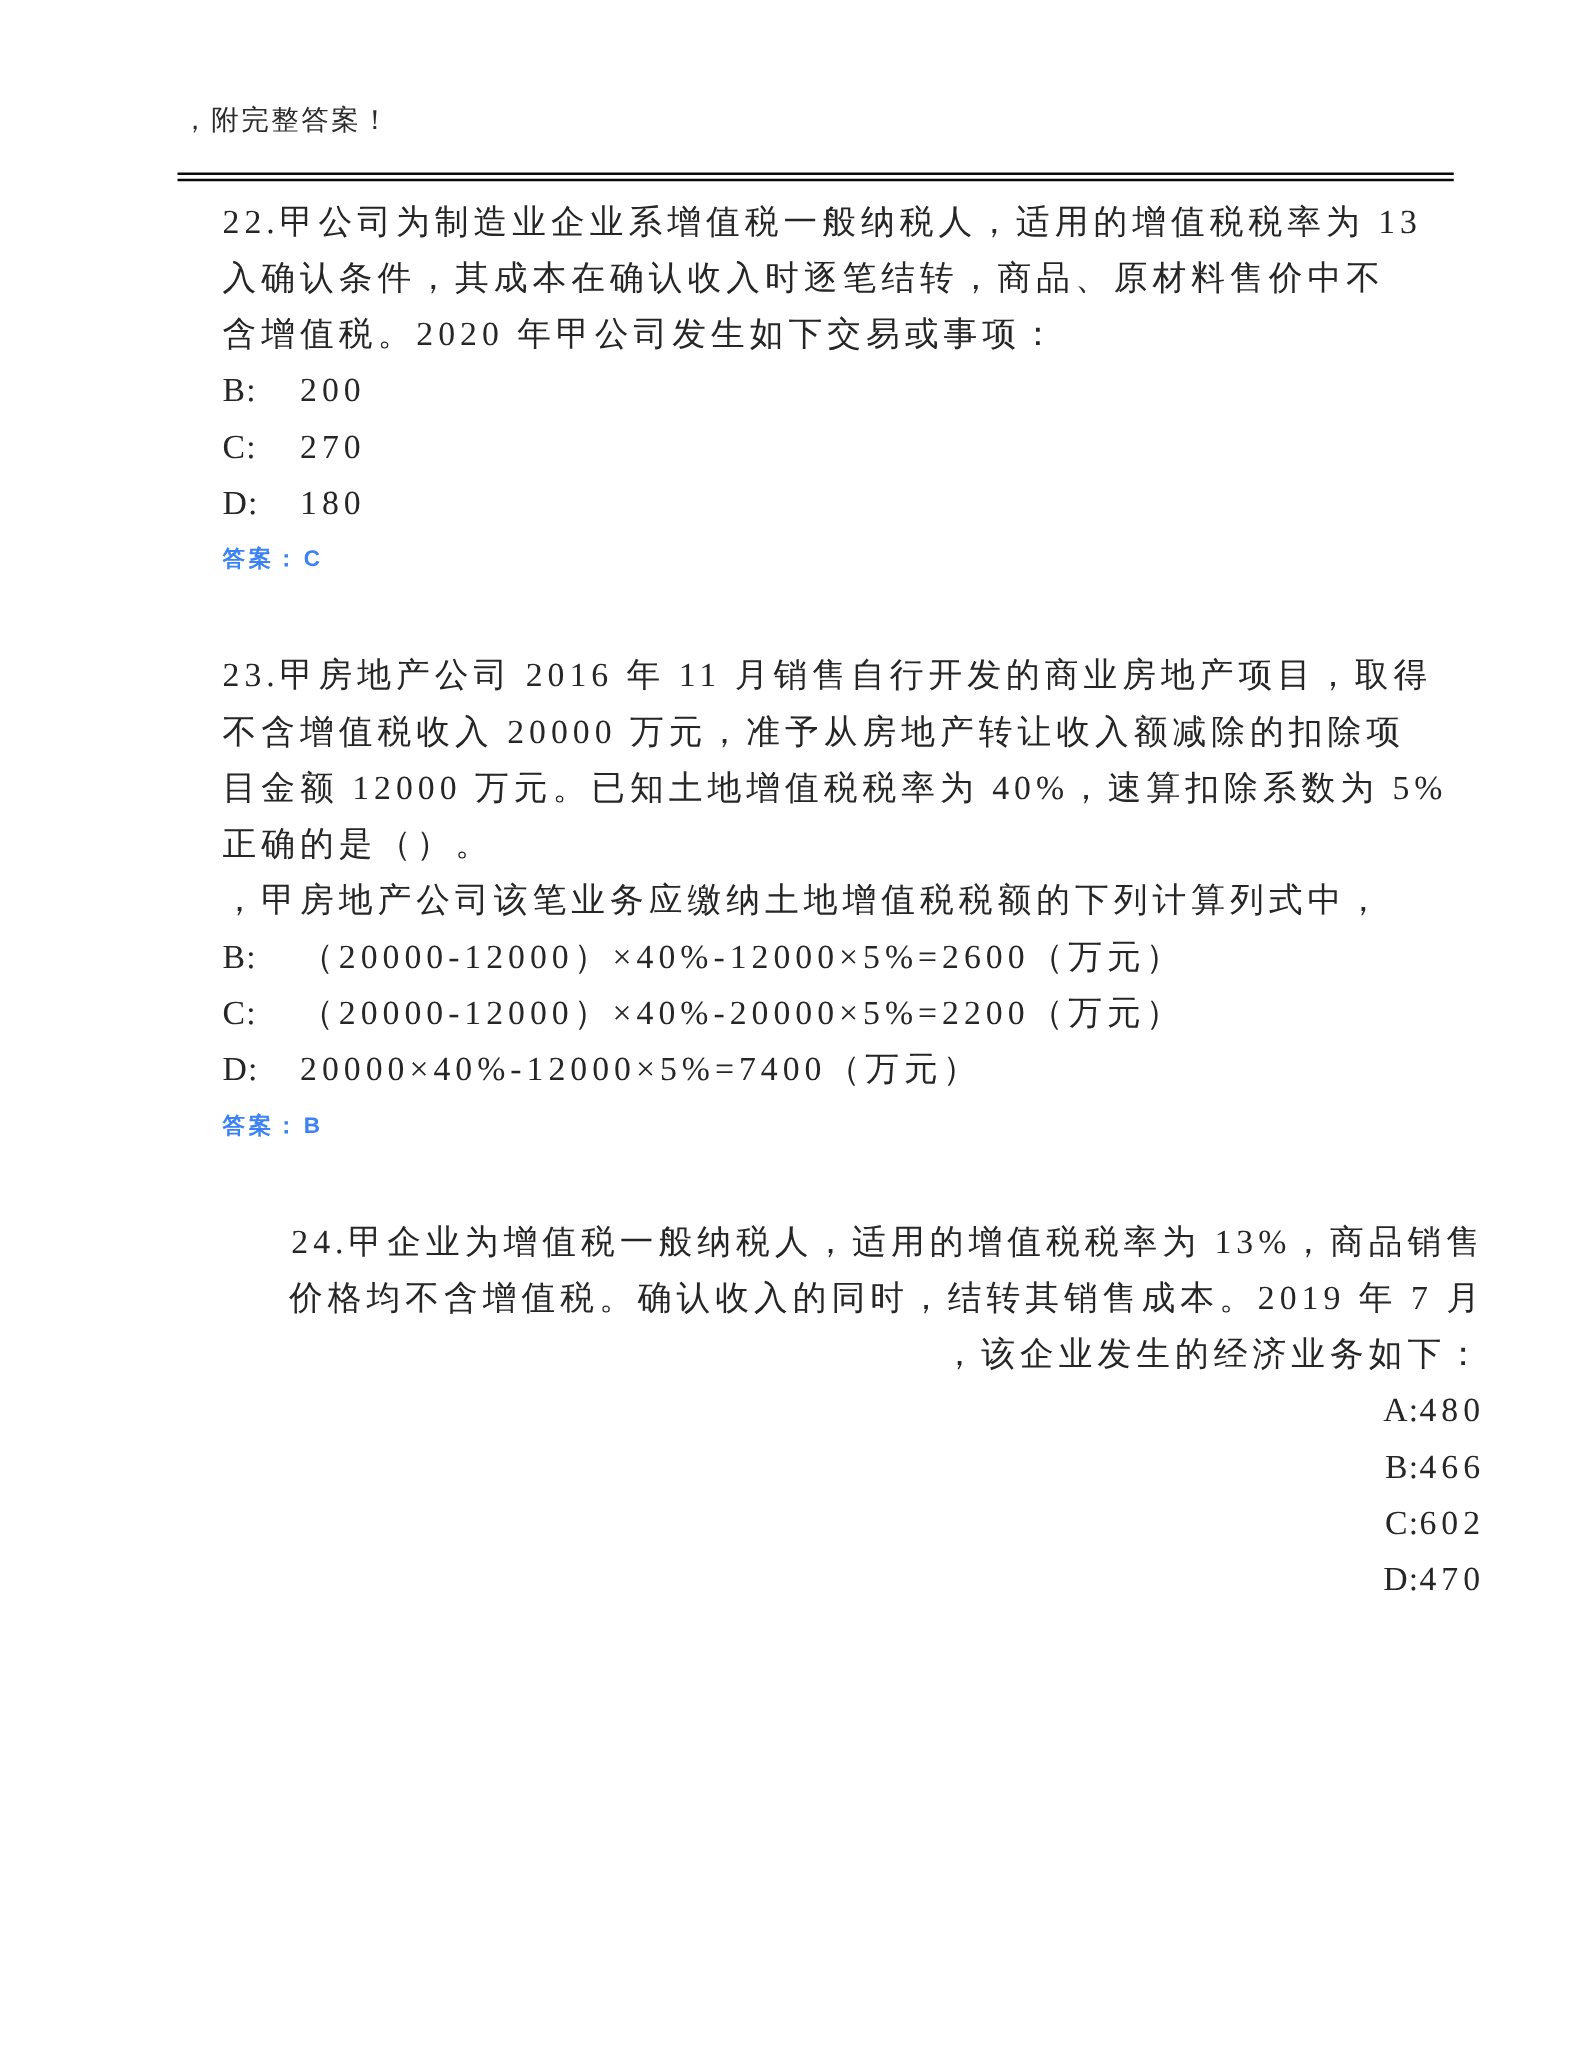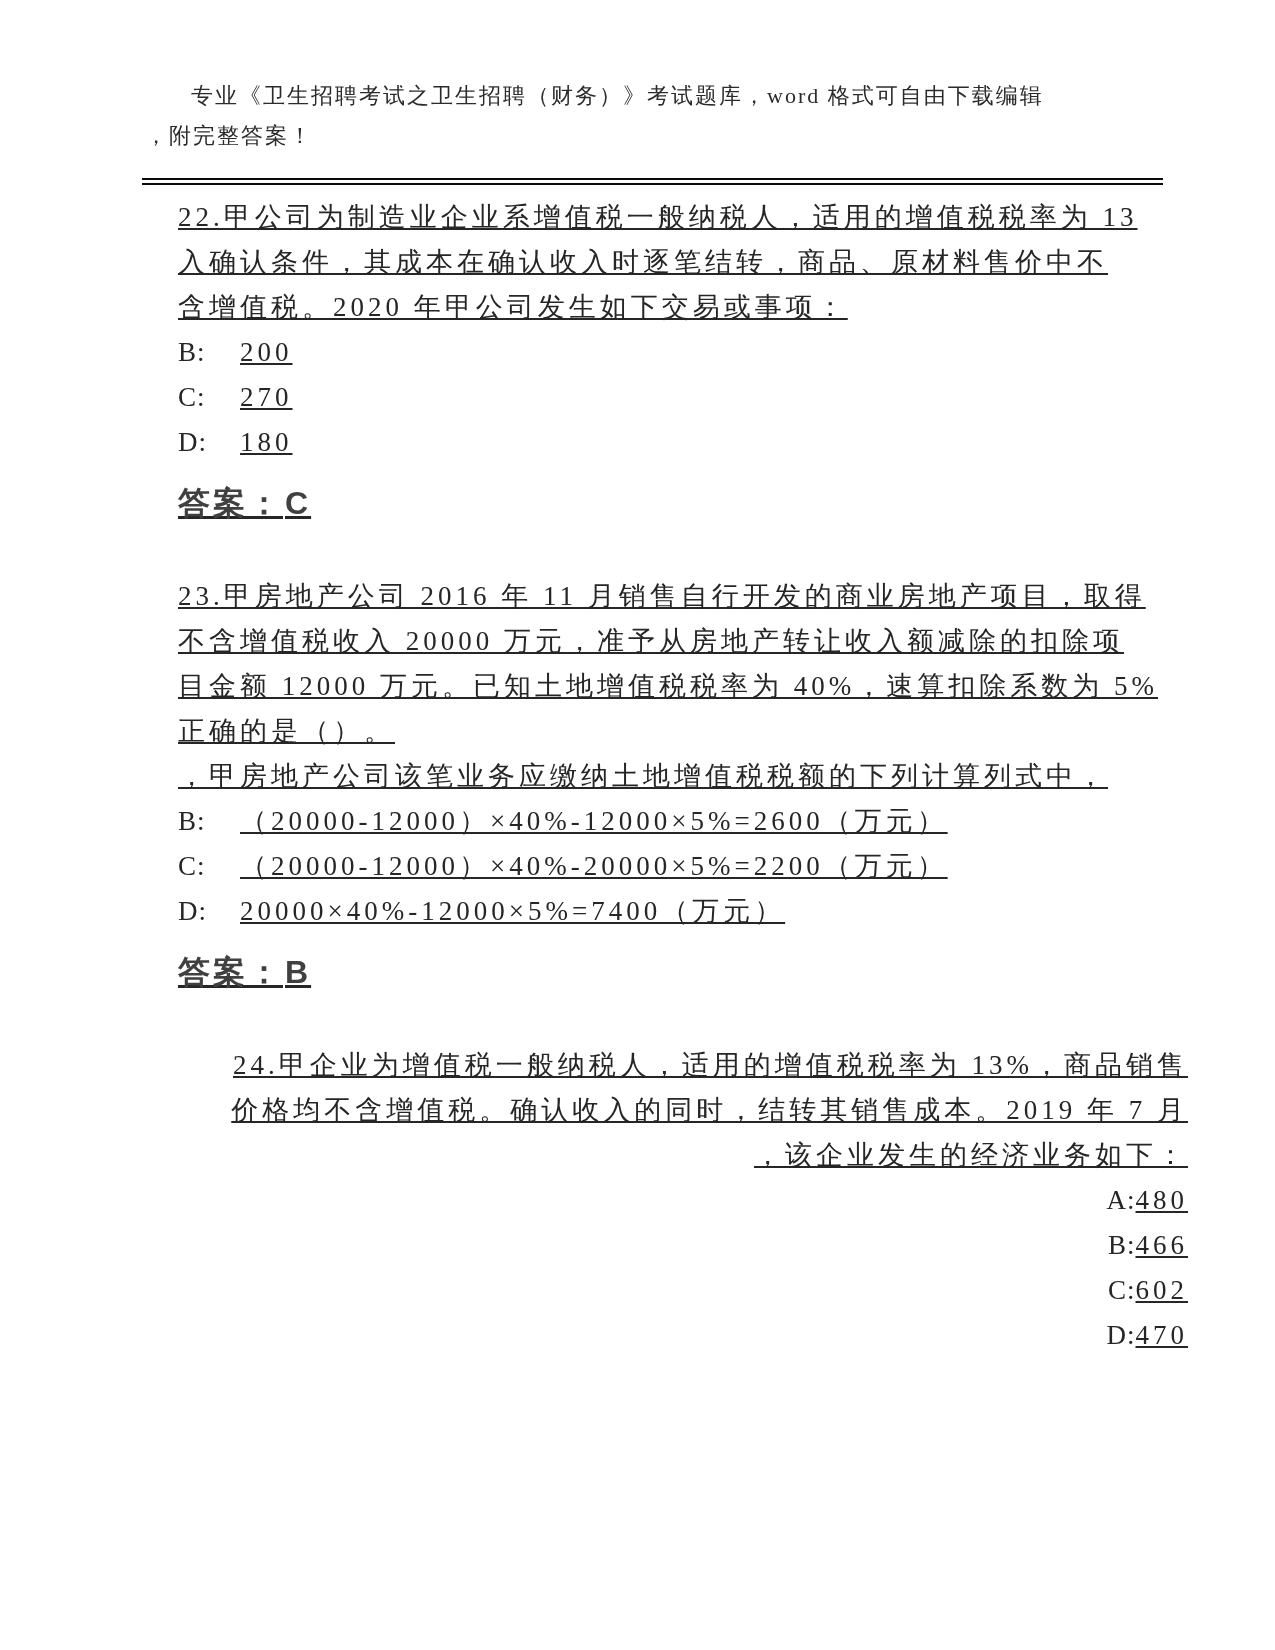--- a/index.html
+++ b/index.html
@@ -28,50 +28,48 @@
     width: 1021px;
     height: 0;
     border-top: 7px double #0a0a0a;
   }
   
   .content {
     margin: 10px 0 0 178px;
     width: 1010px;
     font-size: 27px;
   }
-  .question { margin: 0 0 48px 0; text-decoration: underline; }
+  .question { margin: 0 0 48px 0; }
   .question:last-child { margin-bottom: 0; text-align: right; }
   .qline, .opt-row, .answer-row {
     height: 45px;
     line-height: 45px;
     white-space: nowrap;
     letter-spacing: 4px;
   }
   .opt-label {
     display: inline-block;
     min-width: 62px;
     letter-spacing: 1px;
   }
   .answer-row {
     font-family: "Liberation Sans", "DejaVu Sans", sans-serif;
     font-weight: bold;
-    font-size: 32px;
+    font-size: 18px;
     letter-spacing: 3px;
-    color: #404040;
-    margin-top: 16px;
+    color: #3b82f6;
   }
   .answer-value { padding-left: 2px; }
 </style>
 </head>
 <body>
 
 <div class="page">
 
   <div class="header">
-    <div class="header-line-first">专业《卫生招聘考试之卫生招聘（财务）》考试题库，word 格式可自由下载编辑</div>
     <div>，附完整答案！</div>
   </div>
 
   <div class="divider"></div>
 
   <div class="content">
 
     <section class="question">
       <div class="qline">22.甲公司为制造业企业系增值税一般纳税人，适用的增值税税率为 13</div>
       <div class="qline">入确认条件，其成本在确认收入时逐笔结转，商品、原材料售价中不</div>

